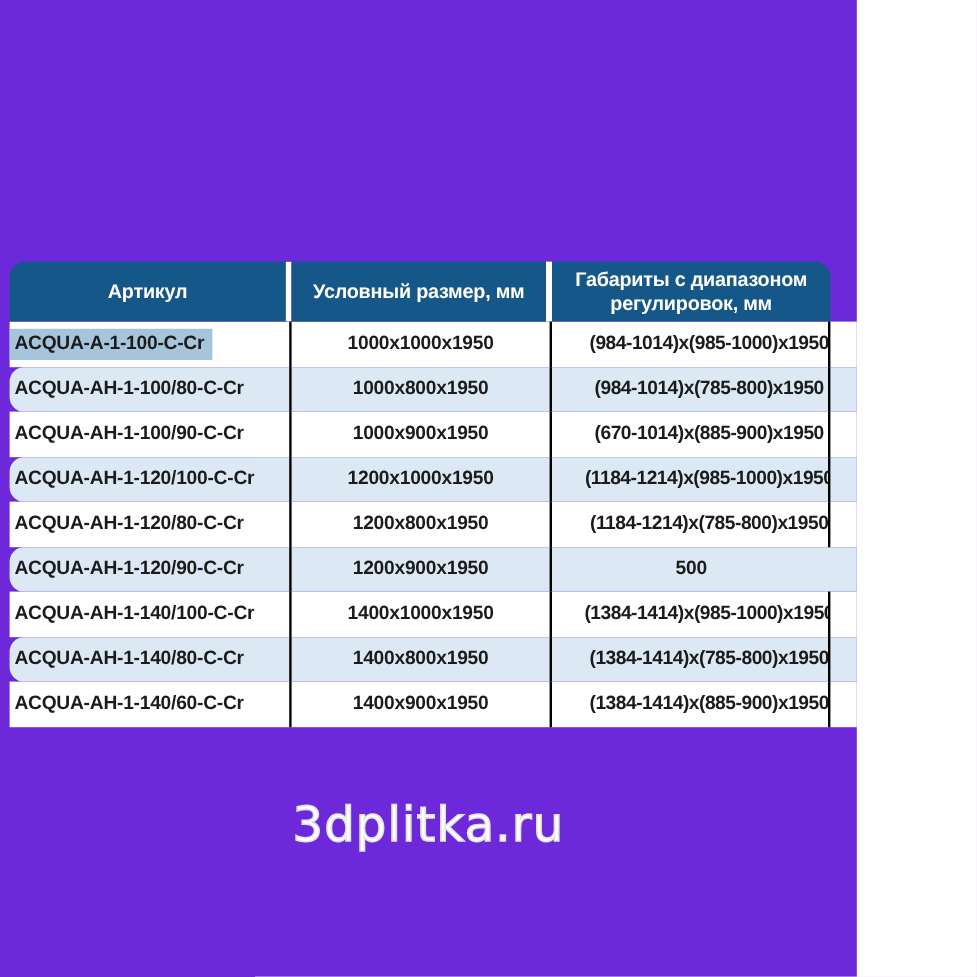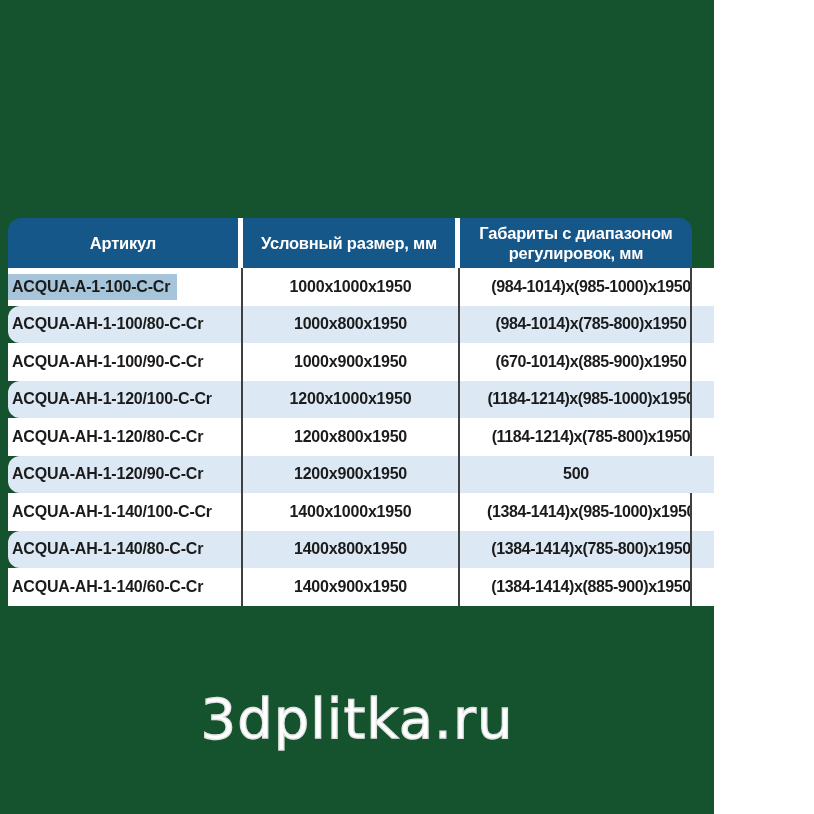--- a/index.html
+++ b/index.html
@@ -5,21 +5,21 @@
   html, body {
     margin: 0;
     padding: 0;
     background: #ffffff;
     font-family: "Liberation Sans", sans-serif;
   }
   .page {
     position: relative;
     width: 714px;
     height: 814px;
-    background: #14532d;
+    background: #6d28d9;
     overflow: hidden;
   }
   .spec-table {
     position: absolute;
     left: 8px;
     top: 218px;
     width: 804px;
   }
   .thead {
     display: grid;
@@ -56,35 +56,35 @@
     display: flex;
     align-items: center;
     justify-content: center;
     color: #1b1b1b;
     font-weight: 700;
     font-size: 16px;
     letter-spacing: -0.2px;
     white-space: nowrap;
     overflow: hidden;
   }
-  .cell:not(:last-child) { border-right: 2px solid #404040; align-items: center; }
+  .cell:not(:last-child) { border-right: 2px solid #000000; align-items: center; }
   .cell.article {
     justify-content: flex-start;
     padding-left: 4px;
   }
   .article-text { padding: 4px 7px 4px 4px; margin-left: -4px; }
   .article-text.selected { background: #a6c5db; }
   .cell.range { letter-spacing: -0.4px; padding-left: 32px; }
   .watermark {
     position: absolute;
-    top: 686px;
+    top: 665px;
     left: 50%;
     transform: translateX(-50%);
     font-family: "DejaVu Sans", sans-serif;
-    font-size: 56px;
+    font-size: 40px;
     font-weight: 500;
     letter-spacing: 1px;
     color: #ffffff;
     -webkit-text-stroke: 1.3px #e2e2e2;
     user-select: none;
     white-space: nowrap;
   }
 </style>
 </head>
 <body>

